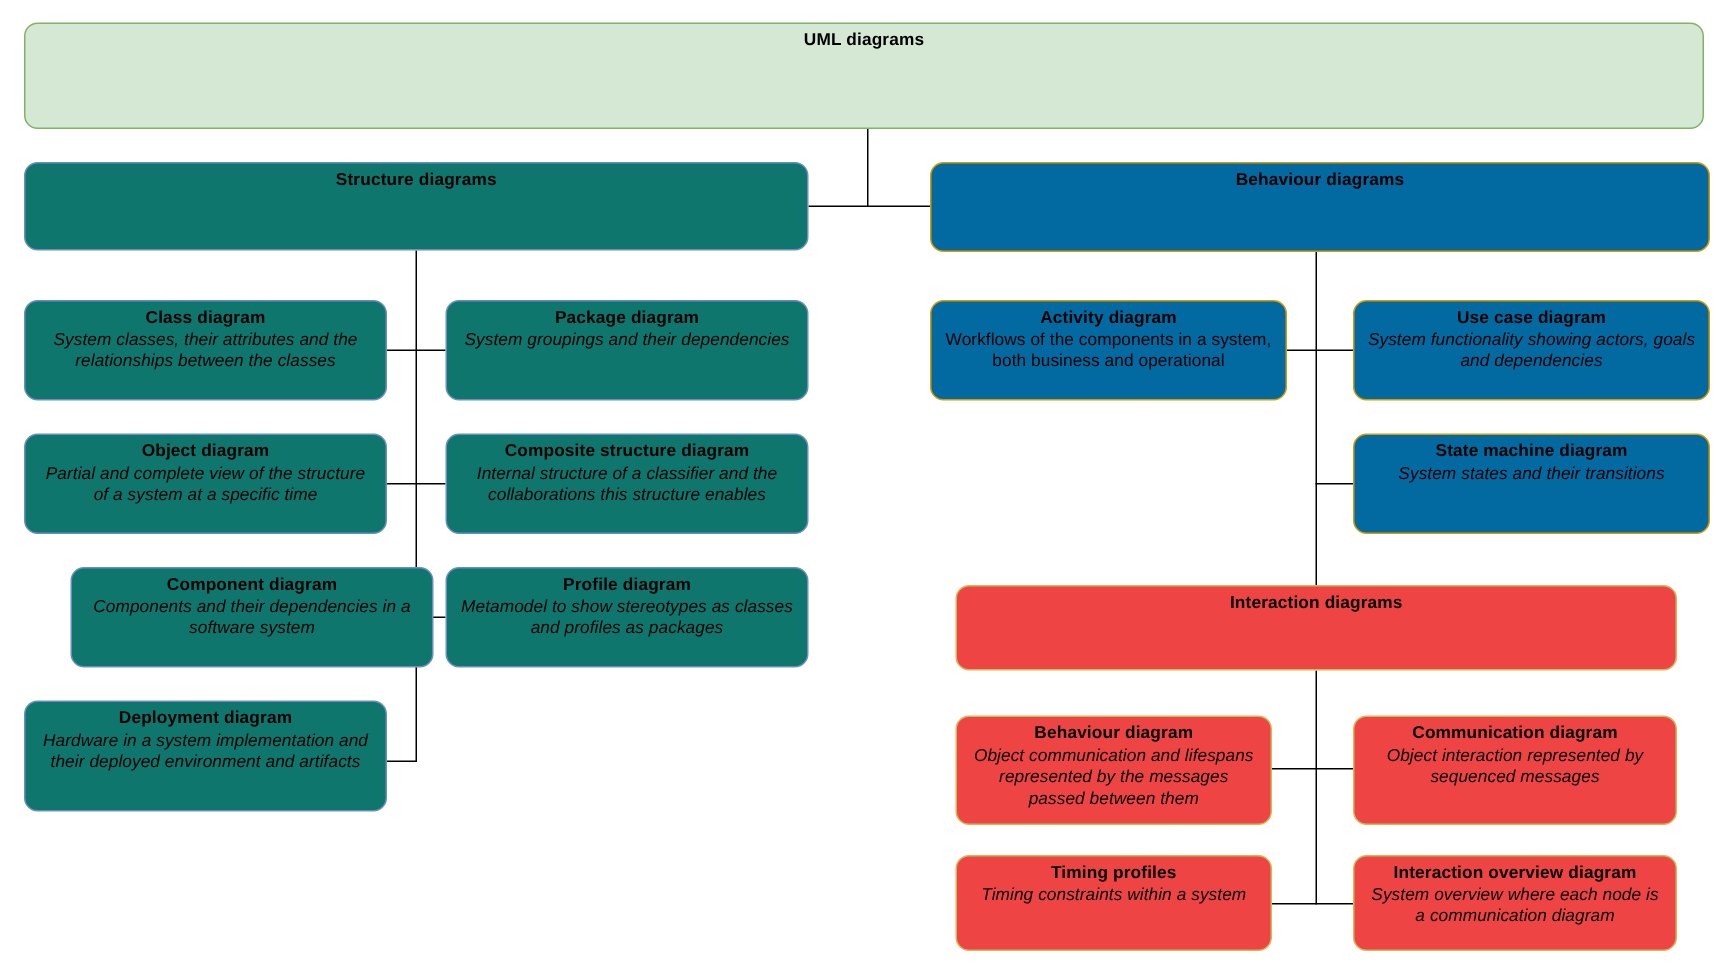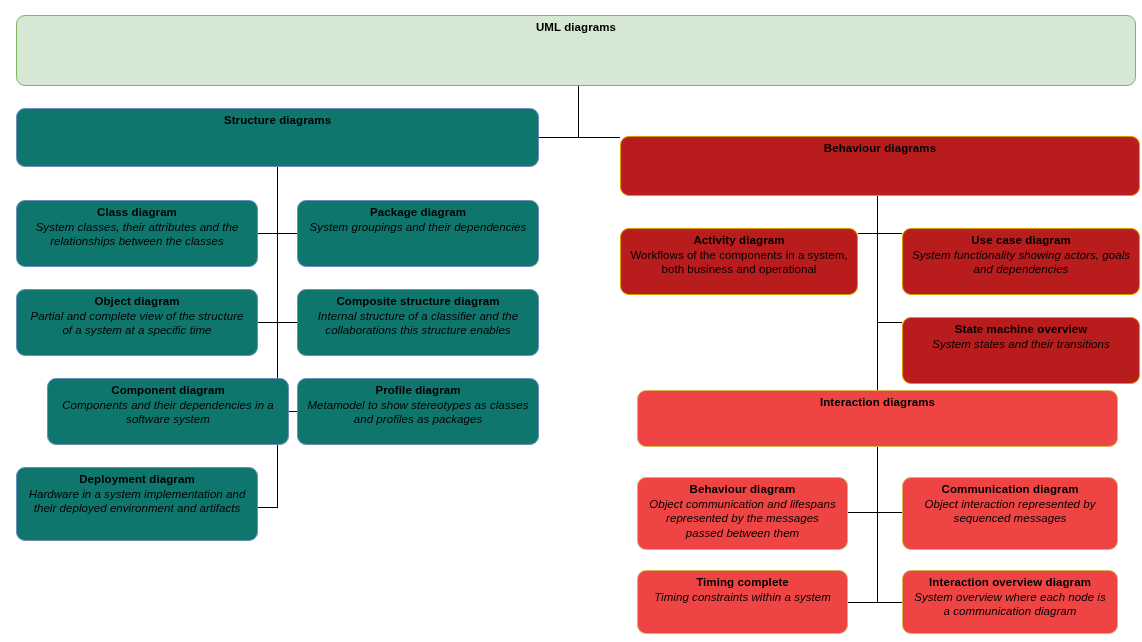--- a/index.html
+++ b/index.html
@@ -52,21 +52,21 @@
     font-style: italic;
     font-size: 11.5px;
     color: #000000;
     letter-spacing: 0.05px;
   }
   .node .desc.upright { font-style: normal; }
 
   
   .pal-green  { background: #d5e8d4; border-color: #82b366; }
   .pal-blue   { background: #0f766e; border-color: #6c8ebf; }
-  .pal-orange { background: #b91c1c; border-color: #d79b00; margin-top: 28px; }
+  .pal-orange { background: #0369a1; border-color: #d79b00; }
   .pal-yellow { background: #ef4444; border-color: #d6b656; }
 </style>
 </head>
 <body>
 
 <div id="canvas">
 
   <div class="line v" style="left:578px; top:86px; height:52px;"></div>
 
   <div class="line h" style="left:539px; top:137px; width:81px;"></div>
@@ -136,40 +136,40 @@
     <span class="title">Activity diagram</span>
     <span class="desc upright">Workflows of the components in a system, both business and operational</span>
   </div>
 
   <div class="node pal-orange" style="left:902px; top:200px; width:238px; height:67px;">
     <span class="title">Use case diagram</span>
     <span class="desc">System functionality showing actors, goals and dependencies</span>
   </div>
 
   <div class="node pal-orange" style="left:902px; top:289px; width:238px; height:67px;">
-    <span class="title">State machine overview</span>
+    <span class="title">State machine diagram</span>
     <span class="desc">System states and their transitions</span>
   </div>
 
   <div class="node pal-yellow" style="left:637px; top:390px; width:481px; height:57px;">
     <span class="title">Interaction diagrams</span>
   </div>
 
   <div class="node pal-yellow" style="left:637px; top:477px; width:211px; height:73px;">
     <span class="title">Behaviour diagram</span>
     <span class="desc">Object communication and lifespans represented by the messages passed between them</span>
   </div>
 
   <div class="node pal-yellow" style="left:902px; top:477px; width:216px; height:73px;">
     <span class="title">Communication diagram</span>
     <span class="desc">Object interaction represented by sequenced messages</span>
   </div>
 
   <div class="node pal-yellow" style="left:637px; top:570px; width:211px; height:64px;">
-    <span class="title">Timing complete</span>
+    <span class="title">Timing profiles</span>
     <span class="desc">Timing constraints within a system</span>
   </div>
 
   <div class="node pal-yellow" style="left:902px; top:570px; width:216px; height:64px;">
     <span class="title">Interaction overview diagram</span>
     <span class="desc">System overview where each node is a communication diagram</span>
   </div>
 
 </div>
 

